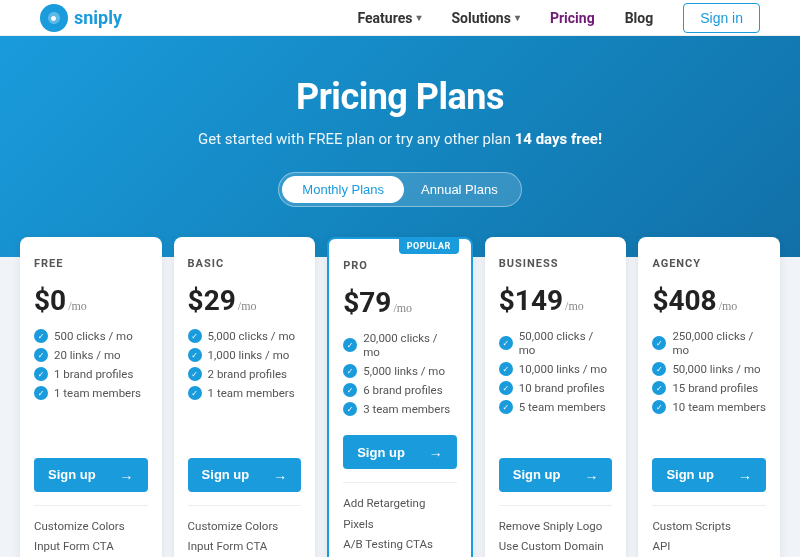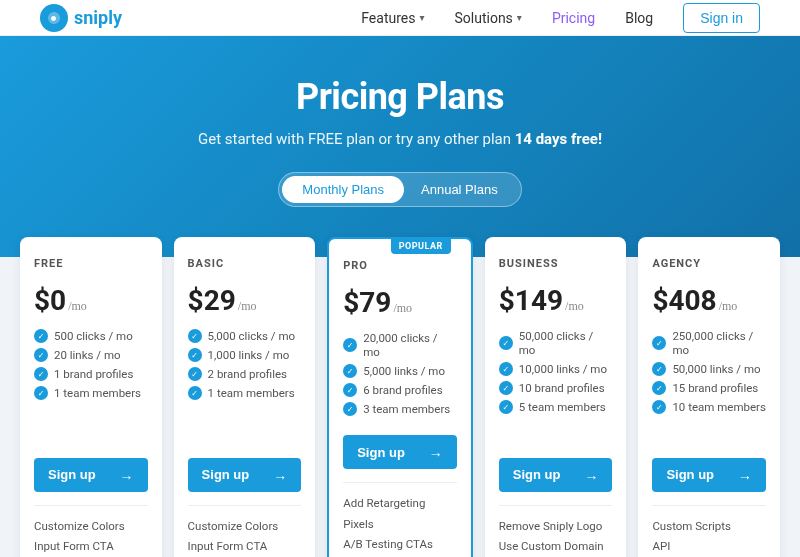--- a/index.html
+++ b/index.html
@@ -47,22 +47,23 @@
       margin-right: 30px;
     }
     .nav-link {
       color: #333;
       text-decoration: none;
       font-size: 14px;
       display: flex;
       align-items: center;
       gap: 4px;
       cursor: pointer;
-    }
-    .nav-link.active { color: #8b5cf6; align-items: center; }
+      font-weight: bold;
+    }
+    .nav-link.active { color: #701a75; align-items: center; }
     .nav-sign-in {
       border: 1.5px solid #1a9bdc;
       color: #1a9bdc;
       border-radius: 4px;
       padding: 6px 16px;
       font-size: 14px;
       font-weight: 500;
       cursor: pointer;
       background: transparent;
     }
@@ -141,21 +142,21 @@
       position: relative;
       display: flex;
       flex-direction: column;
     }
     .card.popular {
       border: 2px solid #1a9bdc;
     }
     .popular-badge {
       position: absolute;
       top: -1px;
-      right: 20px;
+      right: 12px;
       background: #1a9bdc;
       color: #fff;
       font-size: 9px;
       font-weight: 700;
       letter-spacing: 0.5px;
       padding: 3px 8px;
       border-radius: 0 0 4px 4px;
       text-transform: uppercase;
     }
     .plan-name {

